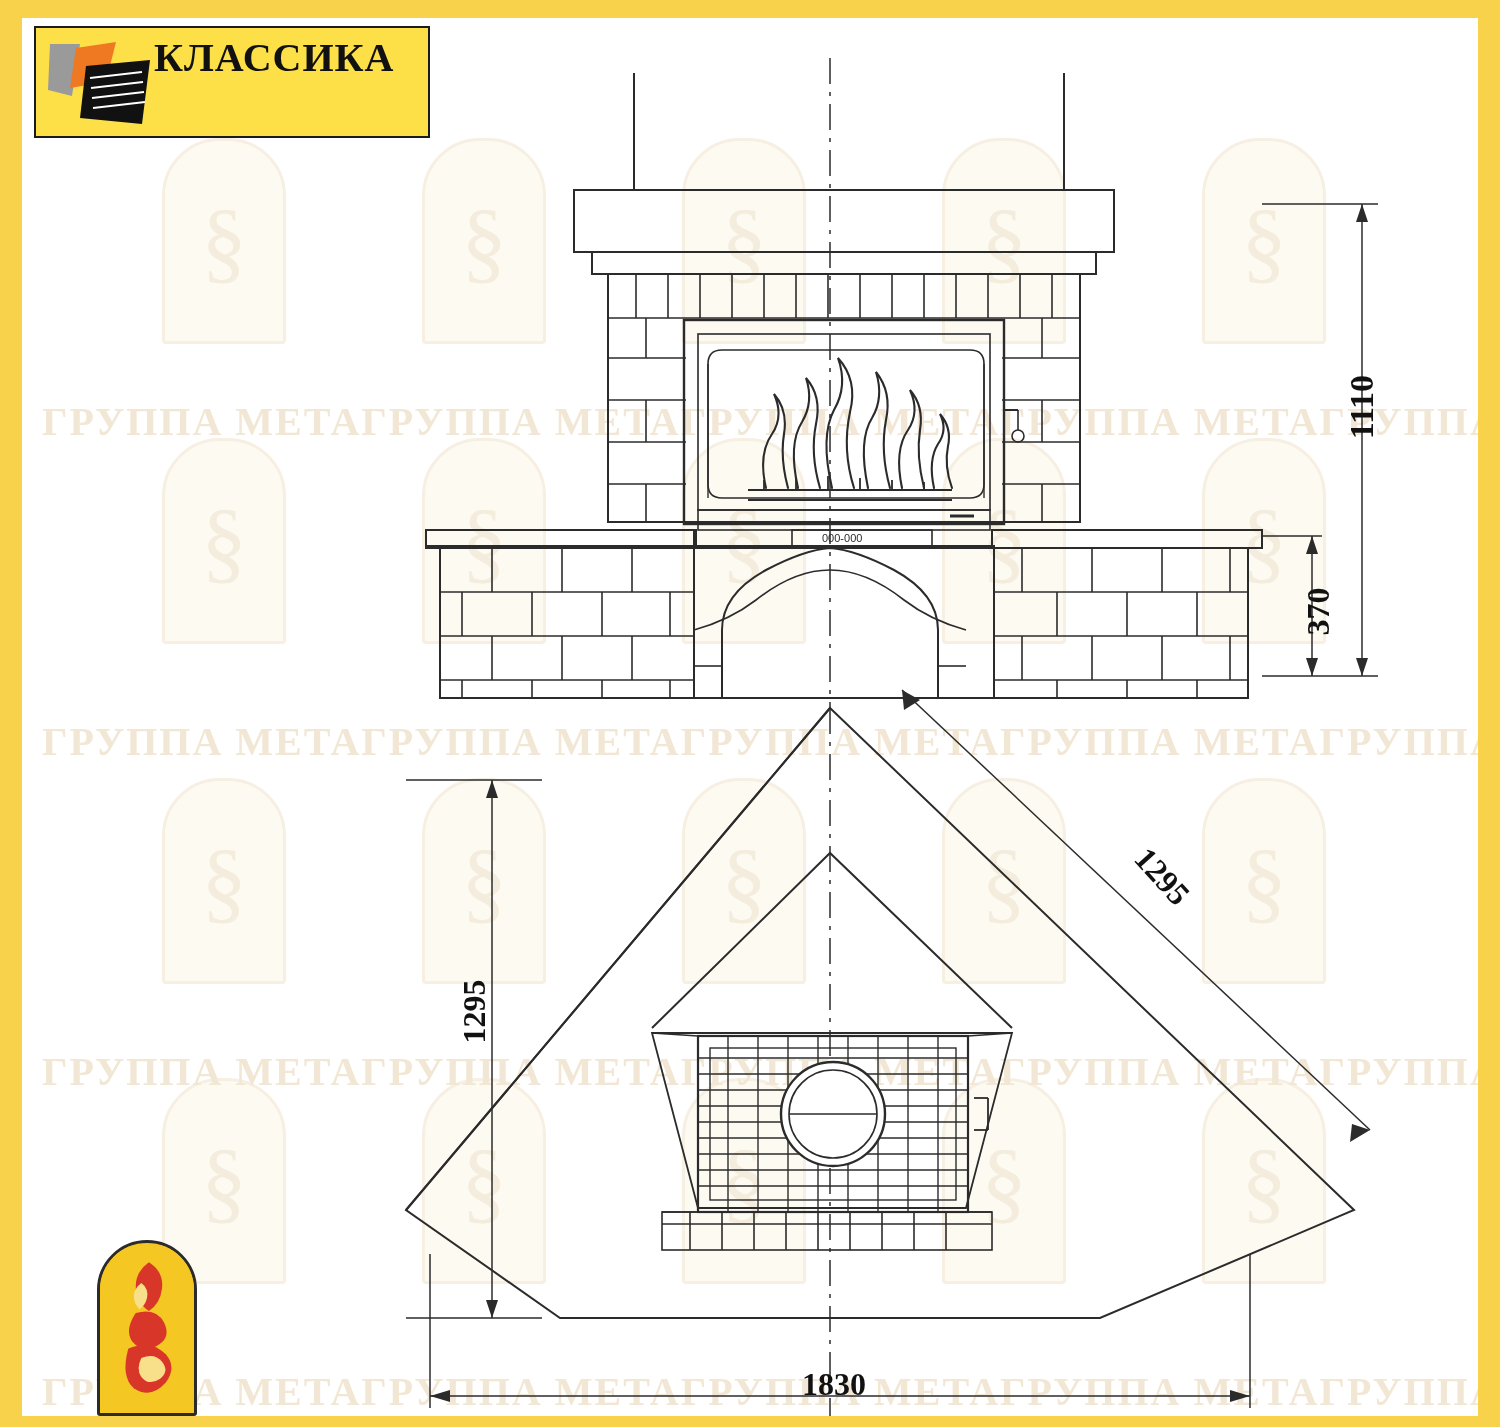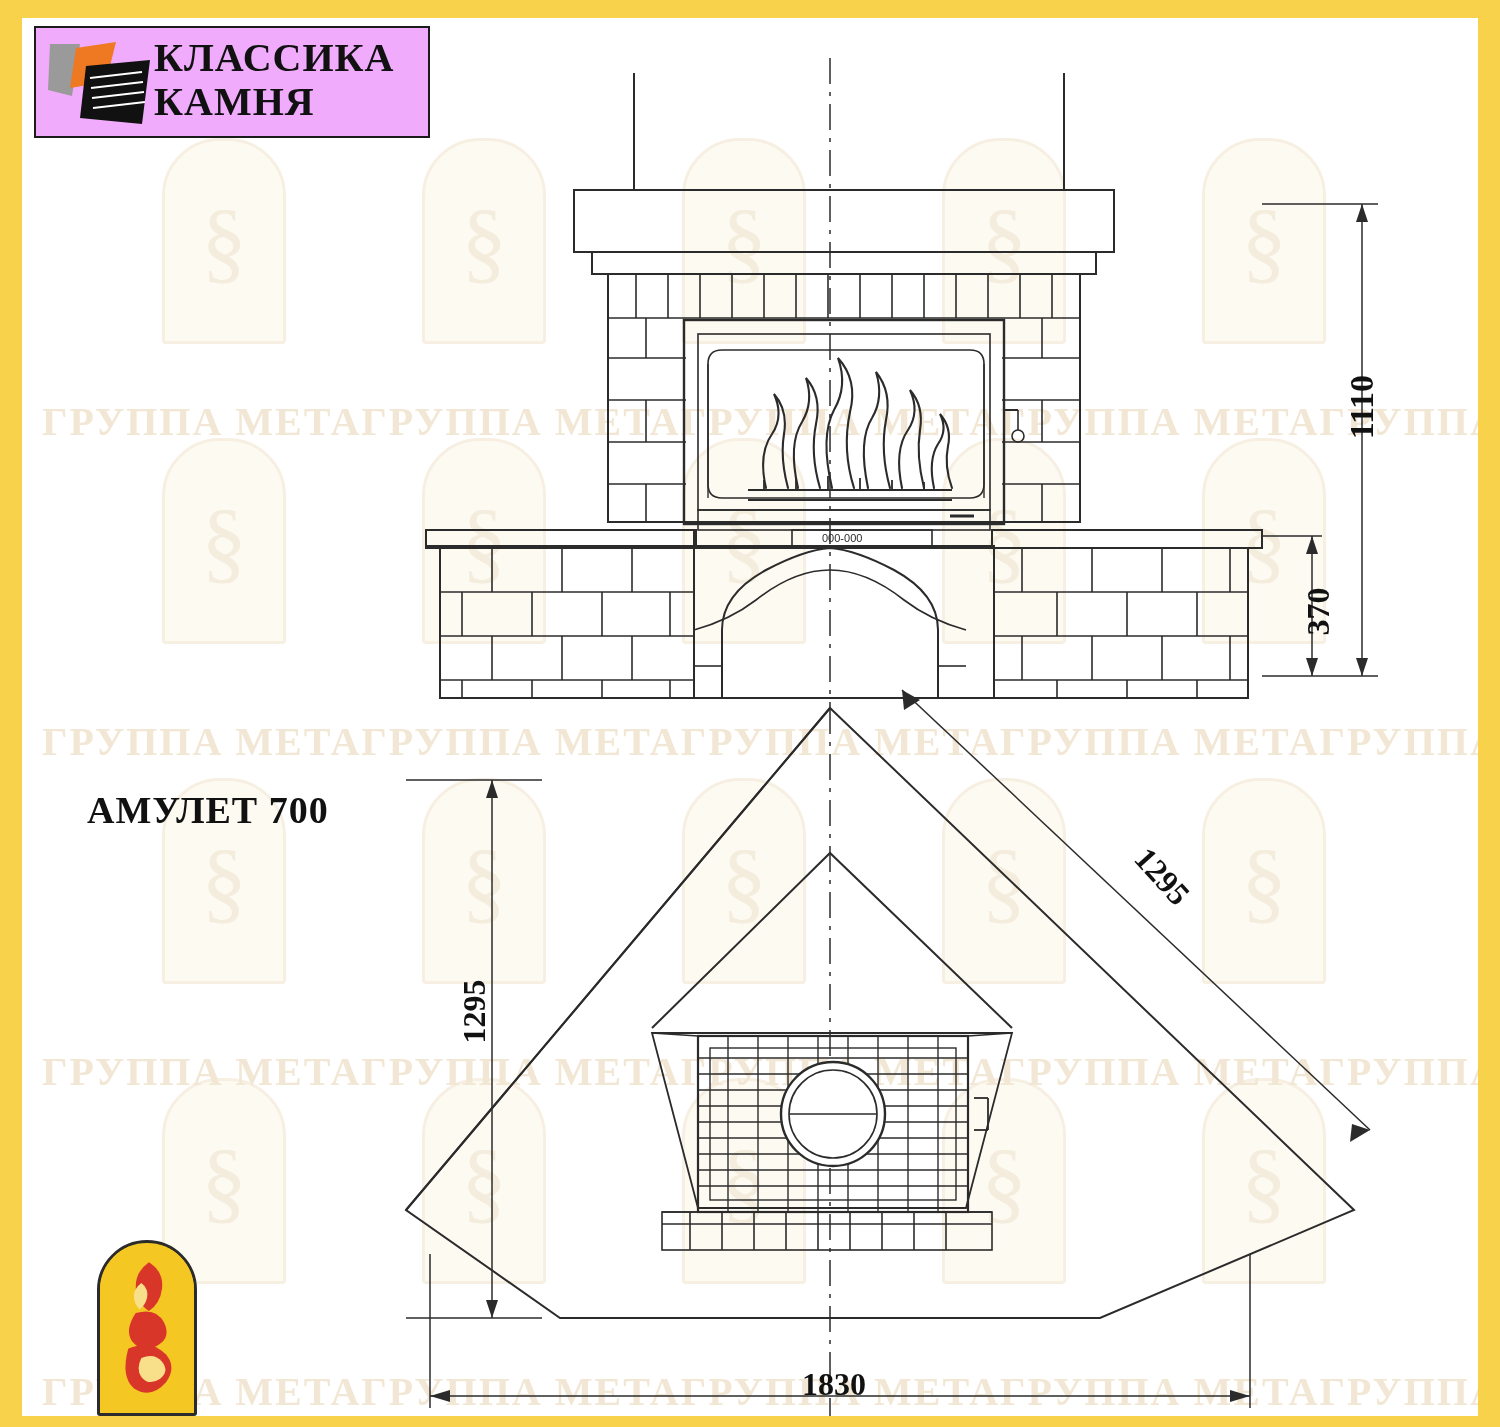--- a/index.html
+++ b/index.html
@@ -39,21 +39,21 @@
     font-size:40px;
     letter-spacing:2px;
     color:#f2e7d4;
     white-space:nowrap;
   }
   
   #logo{
     position:absolute;left:12px;top:8px;
     width:396px;height:112px;
     border:2px solid #1b1b1b;
-    background:#f0abfc;
+    background:#fde047;
     box-sizing:border-box;
   }
   #logo .mark{position:absolute;left:10px;top:10px;width:110px;height:90px;}
   #logo .brand{
     position:absolute;left:118px;top:8px;
     color:#111;
     font-family:"Liberation Serif",serif;
     font-weight:bold;
     font-size:40px;
     line-height:44px;
@@ -422,37 +422,35 @@
         </g>
       </g>
     </svg>
 
     <div class="dim" id="dim-1110">1110</div>
     <div class="dim" id="dim-370">370</div>
     <div class="dim" id="dim-1295-v">1295</div>
     <div class="dim" id="dim-1295-d">1295</div>
     <div class="dim" id="dim-1830">1830</div>
 
-    <div id="model-title">АМУЛЕТ 700</div>
 
     <div id="logo">
       <svg class="mark" viewBox="0 0 110 90">
         <polygon points="4,6 34,6 26,58 2,52" fill="#9a9a9a"></polygon>
         <polygon points="30,10 70,4 60,44 24,50" fill="#ef7922"></polygon>
         <path d="M40 28 L104 22 L96 86 L34 80 Z" fill="#111"></path>
         <g stroke="#fff" stroke-width="2">
           <line x1="44" y1="40" x2="96" y2="34"></line>
           <line x1="45" y1="50" x2="97" y2="44"></line>
           <line x1="46" y1="60" x2="98" y2="54"></line>
           <line x1="47" y1="70" x2="99" y2="64"></line>
         </g>
       </svg>
       <div class="brand">
         <div>КЛАССИКА</div>
-        <div>КАМНЯ</div>
       </div>
     </div>
 
     <div id="emblem">
       <svg class="fig" viewBox="0 0 100 176">
         <rect x="0" y="0" width="100" height="176" fill="#f5c723"></rect>
         <path d="M52 18 q16 10 14 28 q-2 16 -14 24 q-14 -10 -14 -26 q0 -16 14 -26 z" fill="#d9362a"></path>
         <path d="M38 72 q22 -6 30 10 q8 16 -6 24 q-16 10 -28 -4 q-8 -12 4 -30 z" fill="#d9362a"></path>
         <path d="M30 110 q24 -10 40 6 q12 14 0 30 q-16 18 -34 6 q-14 -12 -6 -42 z" fill="#d9362a"></path>
         <path d="M44 40 q8 6 6 16 q-2 8 -8 12 q-6 -6 -6 -14 q0 -8 8 -14 z" fill="#f8e08a"></path>

